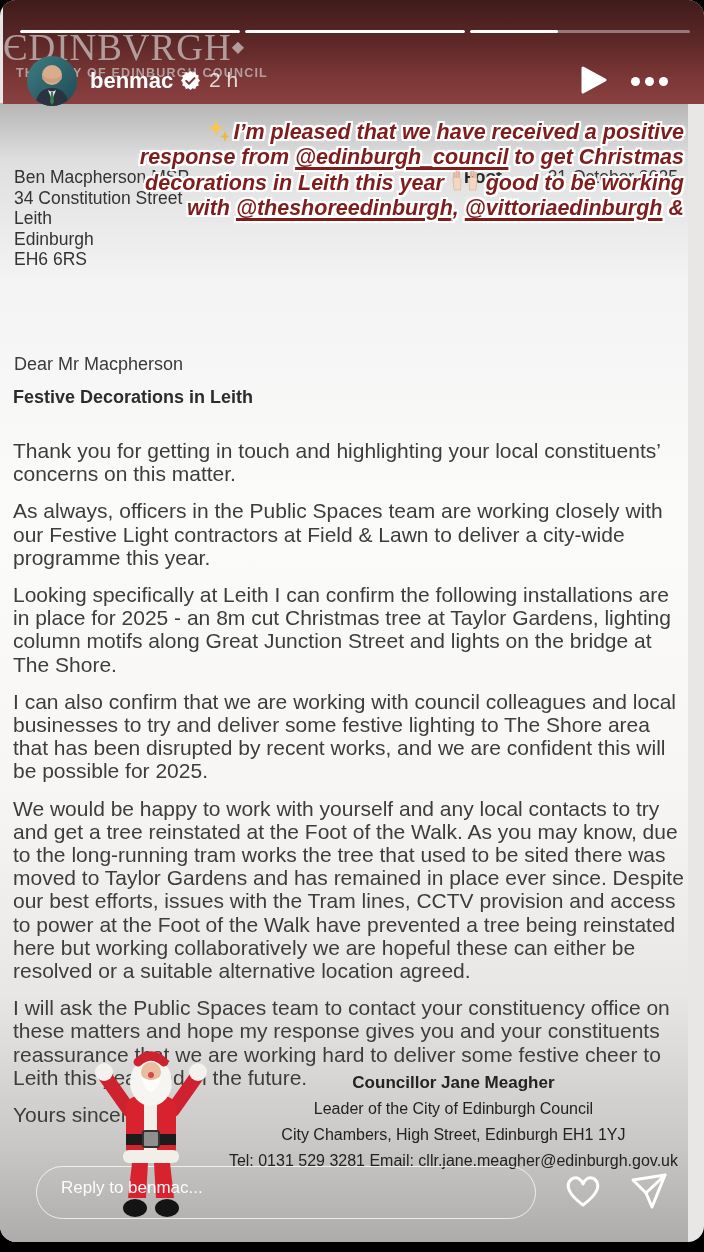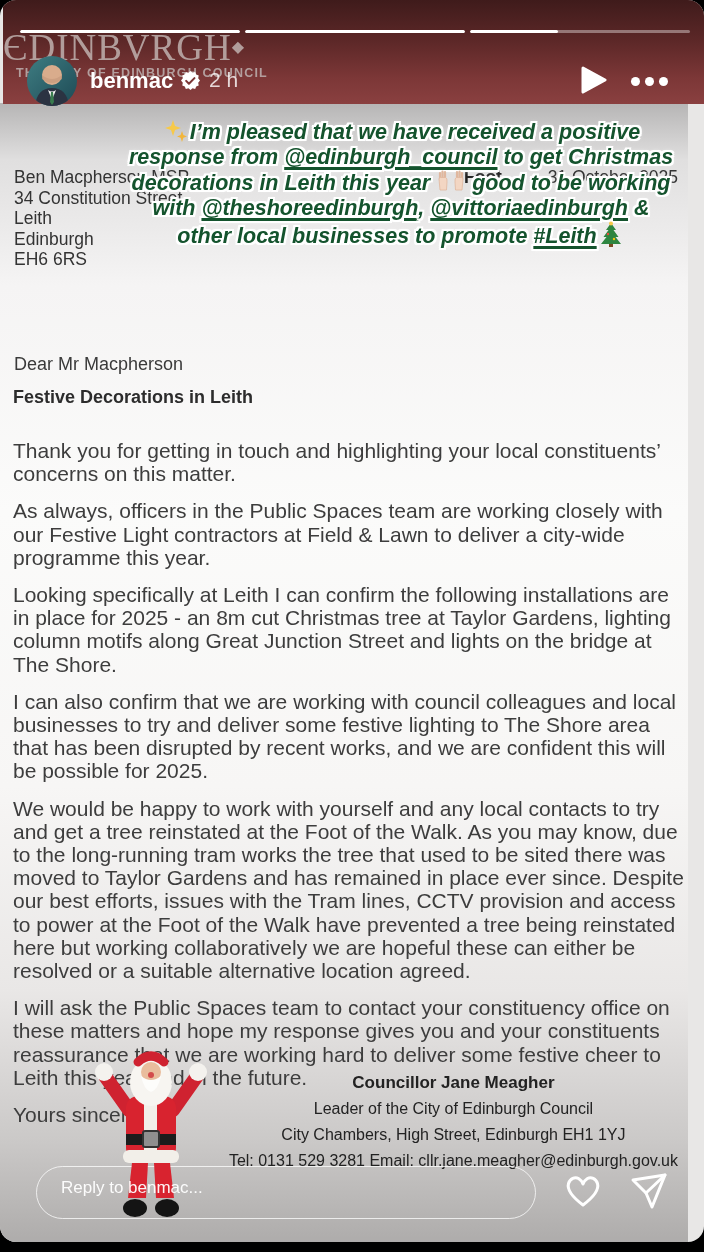--- a/index.html
+++ b/index.html
@@ -43,22 +43,22 @@
   .subject{position:absolute;left:13px;top:284px;font-size:18px;font-weight:bold;color:#2c2c2c;}
   .body-flow{position:absolute;left:13px;top:336px;width:676px;font-size:21px;
              line-height:23.2px;color:#3d3d3d;}
   .body-flow p{margin:0 0 14px 0;}
   .closing{margin-top:26px;}
   .signature{position:absolute;right:10px;top:967px;text-align:center;line-height:26px;
              font-size:16px;color:#222;}
   .signature .sig-name{font-weight:bold;font-size:17px;}
 
   
-  .caption{position:absolute;left:118px;right:20px;top:119px;text-align:center;z-index:10;
-     font-size:21.5px;font-weight:bold;font-style:italic;color:#14532d;line-height:25px;}
+  .caption{position:absolute;left:118px;right:20px;top:119px;text-align:right;z-index:10;
+     font-size:21.5px;font-weight:bold;font-style:italic;color:#7f1d1d;line-height:25px;}
   .cap-line{white-space:pre;}
   .caption span{
      text-shadow:-2px -2px 0 #fff,2px -2px 0 #fff,-2px 2px 0 #fff,2px 2px 0 #fff,
        0 -2px 0 #fff,0 2px 0 #fff,-2px 0 0 #fff,2px 0 0 #fff,0 0 5px #fff;}
   .cap-link{text-decoration:underline;text-decoration-thickness:2.5px;text-underline-offset:3px;}
   .cap-emoji{display:inline-block;vertical-align:-4px;margin:0 2px;}
 
   
   .santa{position:absolute;left:88px;top:1046px;width:126px;height:180px;z-index:40;}
 
@@ -115,27 +115,20 @@
               <g fill="#f3d6c3" stroke="#e0b79e" stroke-width="0.8">
                 <path d="M2 10 L2 3 M4.5 9 L4.5 1.5 M7 9.5 L7 2" stroke-linecap="round" stroke-width="2.2"></path>
                 <path d="M1 9 Q1 7.5 2.5 7.5 L7.5 7.5 Q9.5 8 9 12 L8.5 20 L2 20 Z"></path>
               </g>
               <g fill="#f3d6c3" stroke="#e0b79e" stroke-width="0.8">
                 <path d="M24 10 L24 3 M21.5 9 L21.5 1.5 M19 9.5 L19 2" stroke-linecap="round" stroke-width="2.2"></path>
                 <path d="M25 9 Q25 7.5 23.5 7.5 L18.5 7.5 Q16.5 8 17 12 L17.5 20 L24 20 Z"></path>
               </g>
             </svg></span><span> good to be working</span></div>
         <div class="cap-line"><span>with </span><span class="cap-link">@theshoreedinburgh</span><span>, </span><span class="cap-link">@vittoriaedinburgh</span><span> &amp;</span></div>
-        <div class="cap-line"><span>other local businesses to promote </span><span class="cap-link">#Leith</span><span style="text-shadow: none;"><svg class="cap-emoji" width="24" height="26" viewBox="0 0 24 26">
-              <path fill="#2e8540" d="M12 2 L17 9 L14.5 9 L19.5 16 L16.5 16 L22 23 L2 23 L7.5 16 L4.5 16 L9.5 9 L7 9Z"></path>
-              <rect x="10" y="23" width="4" height="3" fill="#7a4a21"></rect>
-              <circle cx="12" cy="2.5" r="2" fill="#f7c948"></circle>
-              <circle cx="9" cy="13" r="1.2" fill="#e74c3c"></circle>
-              <circle cx="15" cy="18" r="1.2" fill="#f1c40f"></circle>
-            </svg></span></div>
       </div>
 
     <div class="santa">
       <svg width="126" height="180" viewBox="0 0 126 180">
         <path d="M41 64 L17 30" stroke="#cf2230" stroke-width="14" stroke-linecap="round"></path>
         <path d="M85 64 L109 30" stroke="#cf2230" stroke-width="14" stroke-linecap="round"></path>
         <circle cx="16" cy="26" r="9" fill="#f4f2ee"></circle>
         <circle cx="110" cy="26" r="9" fill="#f4f2ee"></circle>
         <rect x="38" y="50" width="50" height="64" rx="12" fill="#d8232f"></rect>
         <rect x="56" y="52" width="13" height="56" fill="#f2efe9"></rect>

